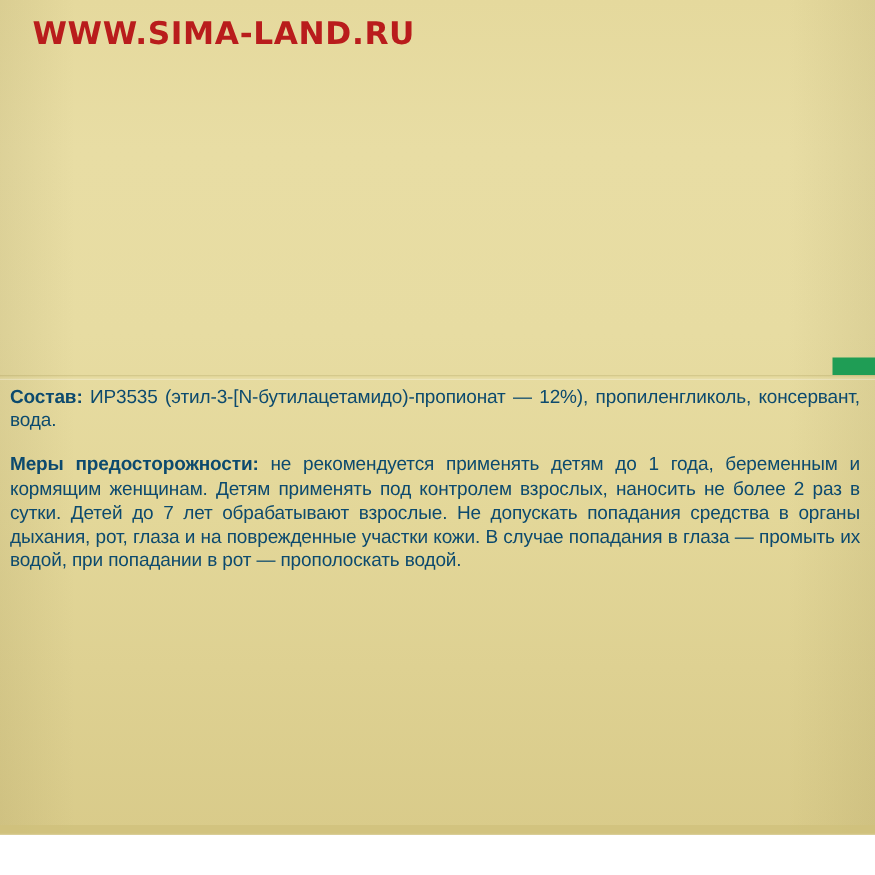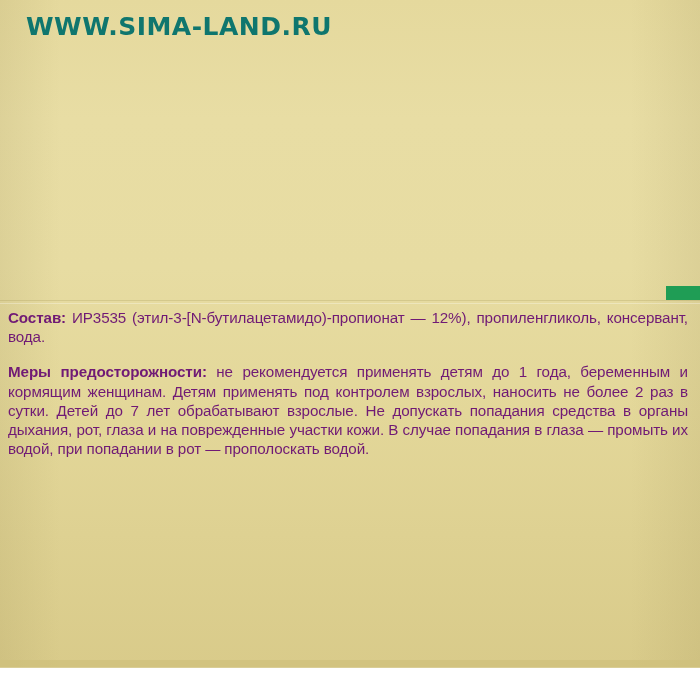--- a/index.html
+++ b/index.html
@@ -26,21 +26,21 @@
 
   
   .watermark {
     position: absolute;
     left: 26px;
     top: 12px;
     font-family: "DejaVu Sans", sans-serif;
     font-size: 25px;
     font-weight: 700;
     letter-spacing: 0.5px;
-    color: #0f766e;
+    color: #b91c1c;
     white-space: nowrap;
     user-select: none;
   }
 
   
   .package {
     position: absolute;
     left: 0;
     top: 0;
     width: 700px;
@@ -115,21 +115,21 @@
     color: #16181a;
     font-family: "Liberation Sans", sans-serif;
   }
 
   .para {
     font-size: 15.2px;
     line-height: 19.2px;
     text-align: justify;
     text-justify: inter-word;
     margin: 0;
-    color: #701a75;
+    color: #0c4a6e;
     letter-spacing: -0.1px;
   }
 
   .para .lead {
     font-weight: 700;
   }
 
   .para.composition {
     margin-bottom: 4px;
   }

